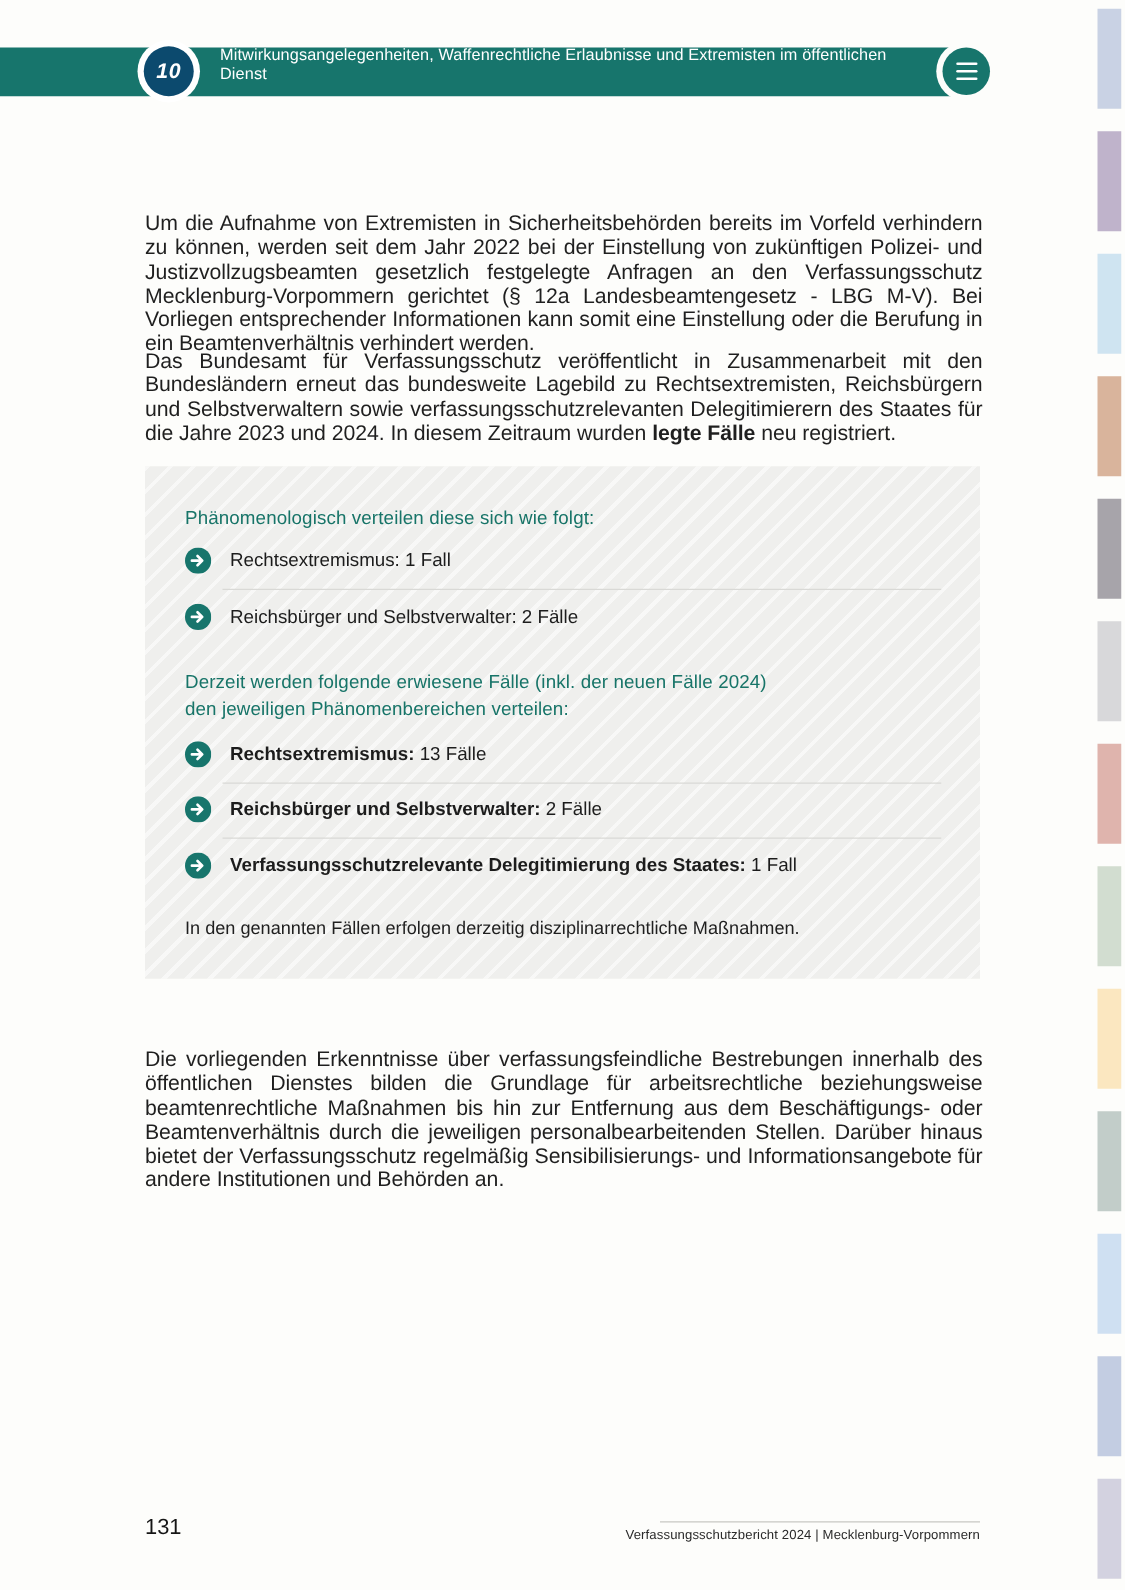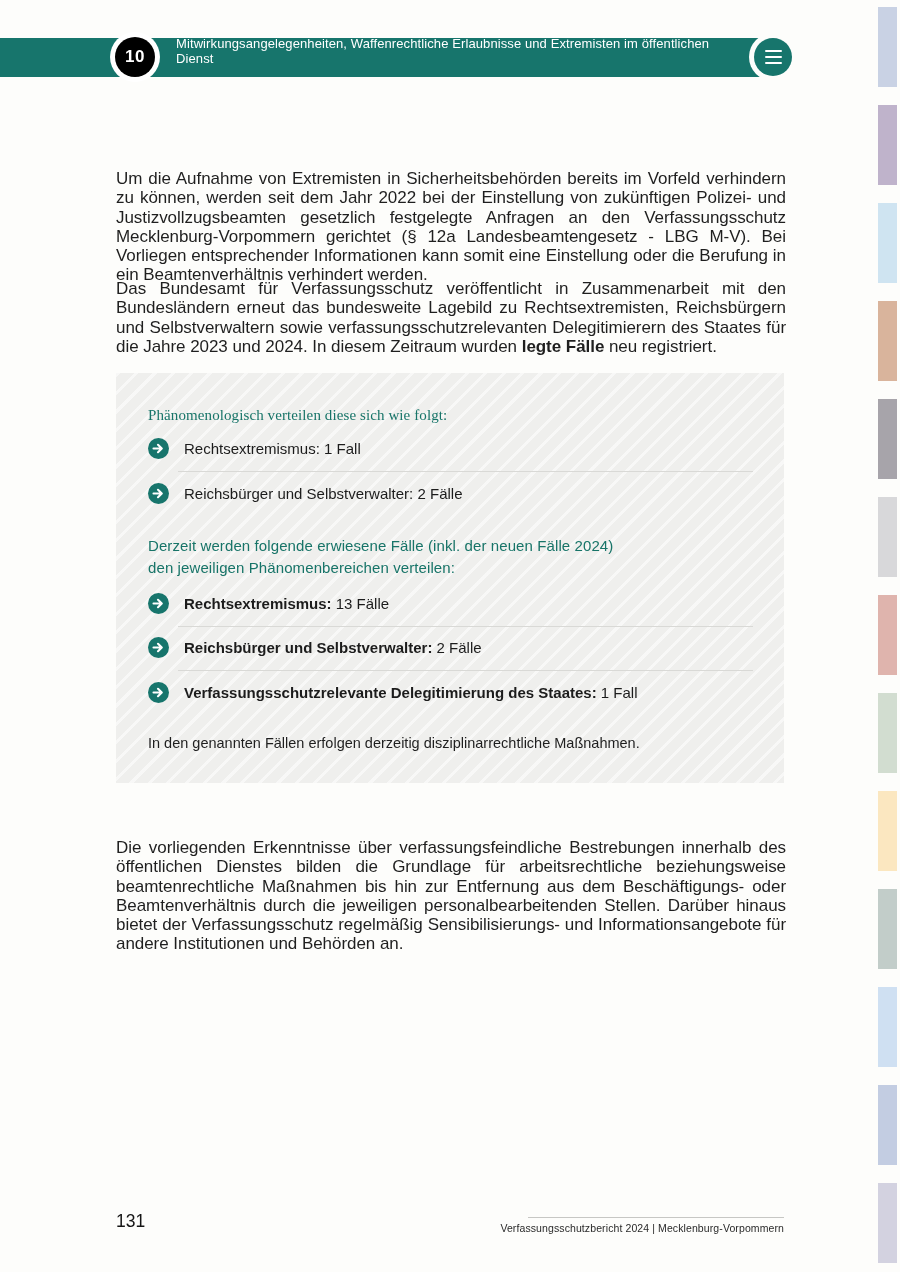--- a/index.html
+++ b/index.html
@@ -97,34 +97,34 @@
 <body>
 
 <div class="abs header-bar" style="background:#17756c;"></div>
 <div class="abs menu-notch"></div>
 <div class="abs menu-btn" style="background:#17756c;">
   <span></span>
   <span></span>
   <span></span>
 </div>
 <div class="abs chapter-badge-ring"></div>
-<div class="abs chapter-badge" style="background:#000000;">
+<div class="abs chapter-badge" style="background:#0c4a6e;font-style:italic;">
   <span>10</span>
 </div>
 <div class="abs chapter-title">
   <span>Mitwirkungsangelegenheiten, Waffenrechtliche Erlaubnisse und Extremisten im öffentlichen Dienst</span>
 </div>
 
 <p class="abs para" id="p1">Um die Aufnahme von Extremisten in Sicherheitsbehörden bereits im Vorfeld verhindern zu können, werden seit dem Jahr 2022 bei der Einstellung von zukünftigen Polizei- und Justizvollzugsbeamten gesetzlich festge­legte Anfragen an den Verfassungsschutz Mecklenburg-Vorpommern gerichtet (§ 12a Landesbeamtengesetz - LBG M-V). Bei Vorliegen entsprechender Informationen kann somit eine Einstellung oder die Berufung in ein Beamtenverhältnis verhindert werden.</p>
 
 <p class="abs para" id="p2"><span>Das Bundesamt für Verfassungsschutz veröffentlicht in Zusammenarbeit mit den Bundesländern erneut das bundesweite Lagebild zu Rechtsextremisten, Reichsbürgern und Selbstverwaltern sowie verfassungsschutz­relevanten Delegitimierern des Staates für die Jahre 2023 und 2024. In diesem Zeitraum wurden </span><b>legte Fälle</b><span> neu registriert.</span></p>
 
 <div class="abs info-box">
 
-  <div class="box-heading" id="bh1" style="color:#177468;font-family:Liberation Serif, serif;">Phänomenologisch verteilen diese sich wie folgt:</div>
+  <div class="box-heading" id="bh1" style="color:#177468;">Phänomenologisch verteilen diese sich wie folgt:</div>
 
   <div class="box-item" style="top:65px;">
     <svg class="arrow" viewBox="0 0 21 21">
       <circle cx="10.5" cy="10.5" r="10.5" fill="#17756c"></circle>
       <path d="M5.5 10.5 h8 M10 6.8 l3.8 3.7 -3.8 3.7" fill="none" stroke="#ffffff" stroke-width="2.1" stroke-linecap="round" stroke-linejoin="round"></path>
     </svg>
     <span><span class="lbl">Rechtsextremismus: </span><span class="cnt">1 Fall</span></span>
   </div>
 
   <div class="divider" style="top:98px;"></div>

